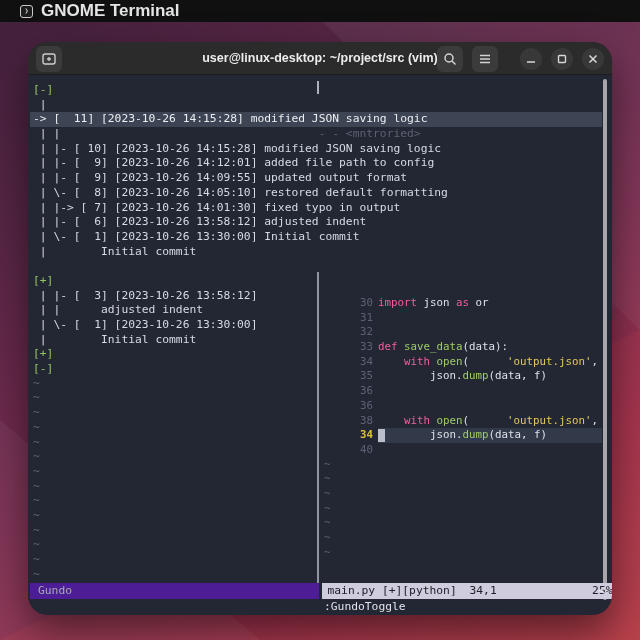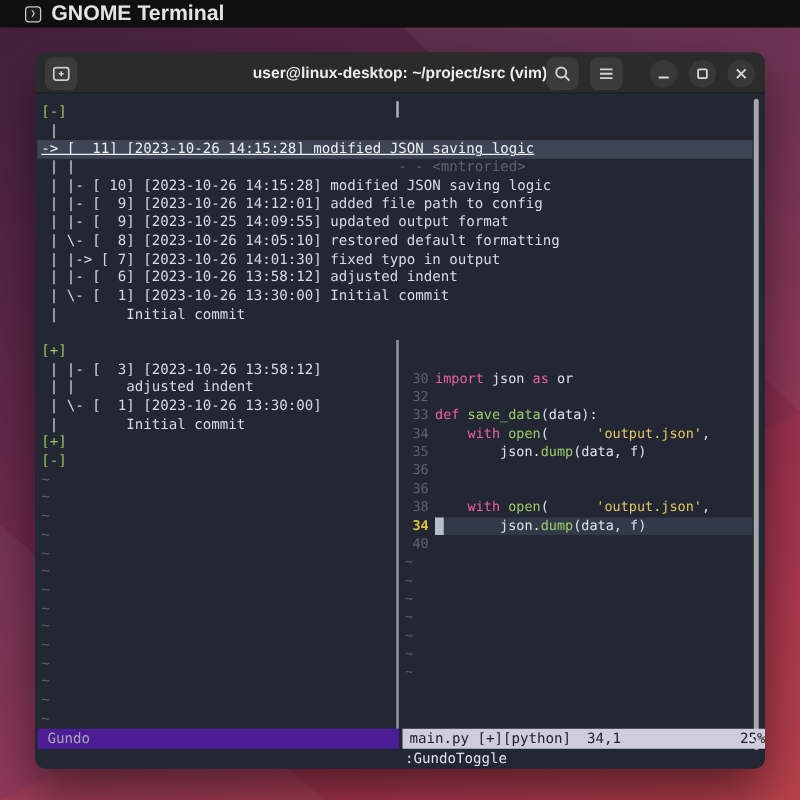--- a/index.html
+++ b/index.html
@@ -19,51 +19,51 @@
   
   .topbar { position:absolute; left:0; top:0; width:640px; height:22px; background:#101010;
     display:flex; align-items:center; padding-left:20px; gap:8px; }
   .topbar .appicon { width:13px; height:13px; border:1px solid #c9c9c9; border-radius:3px;
     background:#1c1c1c; color:#c9c9c9; font-size:7px; line-height:11px; text-align:center;
     font-family:"DejaVu Sans Mono",monospace; }
   .topbar .appname { color:#e4e4e4; font-size:17px; font-weight:bold; }
 
   
   .window { position:absolute; left:28px; top:42px; width:584px; height:573px;
-    border-radius:9px; overflow:hidden; box-shadow:0 18px 40px rgba(0,0,0,0.5); background:#232734; }
+    border-radius:20px; overflow:hidden; box-shadow:0 18px 40px rgba(0,0,0,0.5); background:#232734; }
   .headerbar { position:relative; height:33px; background:#2b2b2b; border-bottom:1px solid #1c1c1c;
     display:flex; align-items:center; }
   .headerbar .title { position:absolute; left:0; right:0; text-align:center; color:#ececec;
     font-size:12.5px; font-weight:bold; pointer-events:none; }
   .hbtn { width:26px; height:26px; border-radius:6px; background:#3b3b3b; display:flex;
     align-items:center; justify-content:center; flex:none; }
   .cbtn { width:22px; height:22px; border-radius:50%; background:#383838; display:flex;
     align-items:center; justify-content:center; flex:none; }
   .newtab { position:absolute; left:8px; top:3.5px; }
   .rightctl { position:absolute; right:8px; top:3.5px; display:flex; align-items:center; gap:9px; }
   .rightctl .gap { width:4px; }
   svg.ic { display:block; }
 
   
   .content { position:relative; width:584px; height:539px; background:#232734;
     font-family:"DejaVu Sans Mono",monospace; }
 
   .tree { position:absolute; left:2px; top:8px; width:572px; }
   .trow { height:14.7px; line-height:14.7px; font-size:11.3px; white-space:pre; color:#d6dae2; padding-left:3px; }
-  .trow.sel { background:#3d4454; color:#eceef2;text-decoration:underline; }
+  .trow.sel { background:#3d4454; color:#eceef2; }
   .g { color:#95c35f; }
   .dim { color:#5a6170; }
 
   .divider { position:absolute; left:289px; top:197px; width:2px; height:311px; background:#8f95a3; }
   .cursor-beam { position:absolute; left:289px; top:6px; width:2px; height:13px; background:#aab0bc; }
   .vscroll { position:absolute; left:575px; top:4px; width:4px; height:521px; background:#a7a7ab; border-radius:2px; }
 
   .code { position:absolute; left:294px; top:221px; width:280px; }
   .crow { display:flex; height:14.7px; line-height:14.7px; font-size:10.8px; white-space:pre; }
-  .crow .lnum { width:21px; text-align:right; margin-right:5px; color:#5b6274; flex:none; }
+  .crow .lnum { width:21px; text-align:right; margin-right:5px; color:#5b6274; flex:none;margin-left:30px; }
   .crow .lnum.cur { color:#dcc339; font-weight:bold; }
   .crow .ltext { position:relative; flex:1; color:#dde1e8; }
   .crow .ltext.curline { background:#323948; }
   .cursor-block { position:absolute; left:0; top:0.5px; width:6.5px; height:13.5px; background:#b9bfca; }
   .p { color:#ef5f9a; }
   .grn { color:#9dcc68; }
   .y { color:#e3c75e;margin-left:38px; }
   .tld { color:#565e6e; padding-left:2px; font-size:10.8px; }
 
   .status-left { position:absolute; left:2px; top:508px; width:289px; height:15.5px; background:#4c1d95;
@@ -142,21 +142,21 @@
     </div>
 
     <div class="content">
       <div class="tree" id="tree">
           <div class="trow"><span class="g">[-]</span></div>
           <div class="trow"><span> |</span></div>
           <div class="trow sel"><span>-&gt; [  11] [2023-10-26 14:15:28] modified JSON saving logic</span></div>
           <div class="trow"><span> | |                                      </span><span class="dim">- - &lt;mntroried&gt;</span></div>
           <div class="trow"><span> | |- [ 10] [2023-10-26 14:15:28] modified JSON saving logic</span></div>
           <div class="trow"><span> | |- [  9] [2023-10-26 14:12:01] added file path to config</span></div>
-          <div class="trow"><span> | |- [  9] [2023-10-25 14:09:55] updated output format</span></div>
+          <div class="trow"><span> | |- [  9] [2023-10-26 14:09:55] updated output format</span></div>
           <div class="trow"><span> | \- [  8] [2023-10-26 14:05:10] restored default formatting</span></div>
           <div class="trow"><span> | |-&gt; [ 7] [2023-10-26 14:01:30] fixed typo in output</span></div>
           <div class="trow"><span> | |- [  6] [2023-10-26 13:58:12] adjusted indent</span></div>
           <div class="trow"><span> | \- [  1] [2023-10-26 13:30:00] Initial commit</span></div>
           <div class="trow"><span> |        Initial commit</span></div>
           <div class="trow"></div>
           <div class="trow"><span class="g">[+]</span></div>
           <div class="trow"><span> | |- [  3] [2023-10-26 13:58:12]</span></div>
           <div class="trow"><span> | |      adjusted indent</span></div>
           <div class="trow"><span> | \- [  1] [2023-10-26 13:30:00]</span></div>
@@ -176,20 +176,21 @@
           <div class="trow"><span class="dim">~</span></div>
           <div class="trow"><span class="dim">~</span></div>
           <div class="trow"><span class="dim">~</span></div>
           <div class="trow"><span class="dim">~</span></div>
         </div>
 
       <div class="cursor-beam"></div>
       <div class="divider"></div>
       <div class="code" id="code">
           <div class="crow"><span class="lnum">30</span><span class="ltext"><span class="p">import</span><span> json </span><span class="p">as</span><span> or</span></span></div>
+          <div class="crow"><span class="lnum">31</span><span class="ltext"></span></div>
           <div class="crow"><span class="lnum">32</span><span class="ltext"></span></div>
           <div class="crow"><span class="lnum">33</span><span class="ltext"><span class="p">def</span><span> </span><span class="grn">save_data</span><span>(data):</span></span></div>
           <div class="crow"><span class="lnum">34</span><span class="ltext"><span>    </span><span class="p">with</span><span> </span><span class="grn">open</span><span>(</span><span class="y">'output.json'</span><span>, </span><span class="y">'w'</span><span>) </span><span class="p">as</span><span> f:</span></span></div>
           <div class="crow"><span class="lnum">35</span><span class="ltext"><span>        json.</span><span class="grn">dump</span><span>(data, f)</span></span></div>
           <div class="crow"><span class="lnum">36</span><span class="ltext"></span></div>
           <div class="crow"><span class="lnum">36</span><span class="ltext"></span></div>
           <div class="crow"><span class="lnum">38</span><span class="ltext"><span>    </span><span class="p">with</span><span> </span><span class="grn">open</span><span>(</span><span class="y">'output.json'</span><span>, </span><span class="y">'w'</span><span>) </span><span class="p">as</span><span> f:</span></span></div>
           <div class="crow"><span class="lnum cur">34</span><span class="ltext curline"><span class="cursor-block"></span><span>        json.</span><span class="grn">dump</span><span>(data, f)</span></span></div>
           <div class="crow"><span class="lnum">40</span><span class="ltext"></span></div>
           <div class="crow"><span class="tld">~</span></div>

